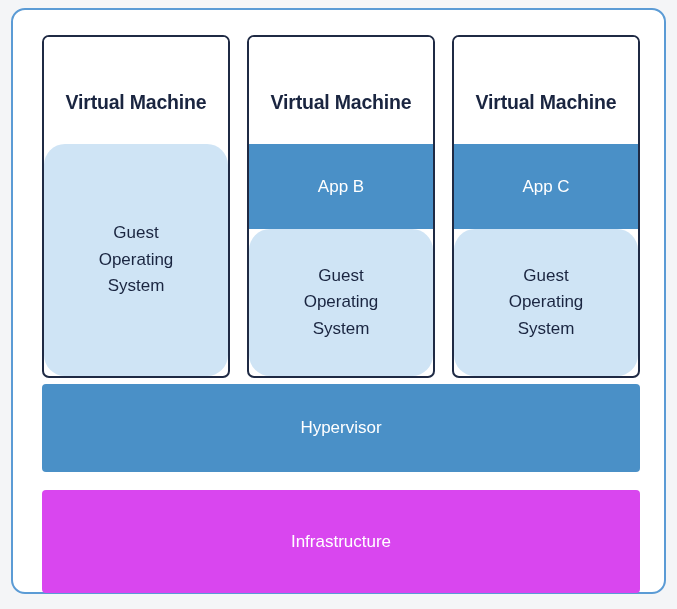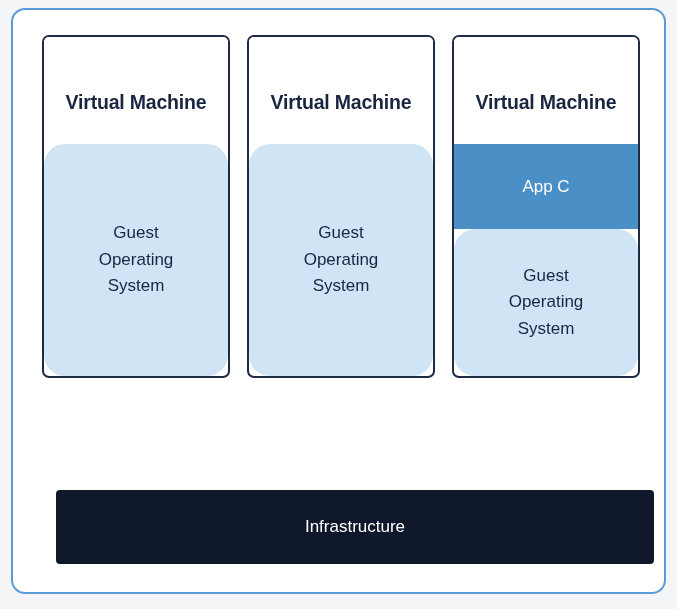--- a/index.html
+++ b/index.html
@@ -115,23 +115,22 @@
   }
 
   #hypervisor-bar {
     top: 374px;
     height: 88px;
     background: #4a90c7;
   }
 
   #infrastructure-bar {
     top: 480px;
-    height: 74px;
-    background: #0f172a;
-    margin-left: 14px;
+    height: 103px;
+    background: #d946ef;
   }
 </style>
 </head>
 <body>
 
 <div id="diagram-root">
 
   <div id="vm-row">
 
     <div class="vm-card">
@@ -142,20 +141,23 @@
         <span class="vm-os-label">Guest
 Operating
 System</span>
       </div>
     </div>
 
     <div class="vm-card">
       <div class="vm-title-zone">
         <span class="vm-title">Virtual Machine</span>
       </div>
+      <div class="vm-app-zone">
+        <span class="vm-app-label">App B</span>
+      </div>
       <div class="vm-os-zone">
         <span class="vm-os-label">Guest
 Operating
 System</span>
       </div>
     </div>
 
     <div class="vm-card">
       <div class="vm-title-zone">
         <span class="vm-title">Virtual Machine</span>
@@ -165,18 +167,21 @@
       </div>
       <div class="vm-os-zone">
         <span class="vm-os-label">Guest
 Operating
 System</span>
       </div>
     </div>
 
   </div>
 
+  <div class="layer-bar" id="hypervisor-bar">
+    <span class="layer-label">Hypervisor</span>
+  </div>
 
   <div class="layer-bar" id="infrastructure-bar">
     <span class="layer-label">Infrastructure</span>
   </div>
 
 </div>
 
 </body></html>

